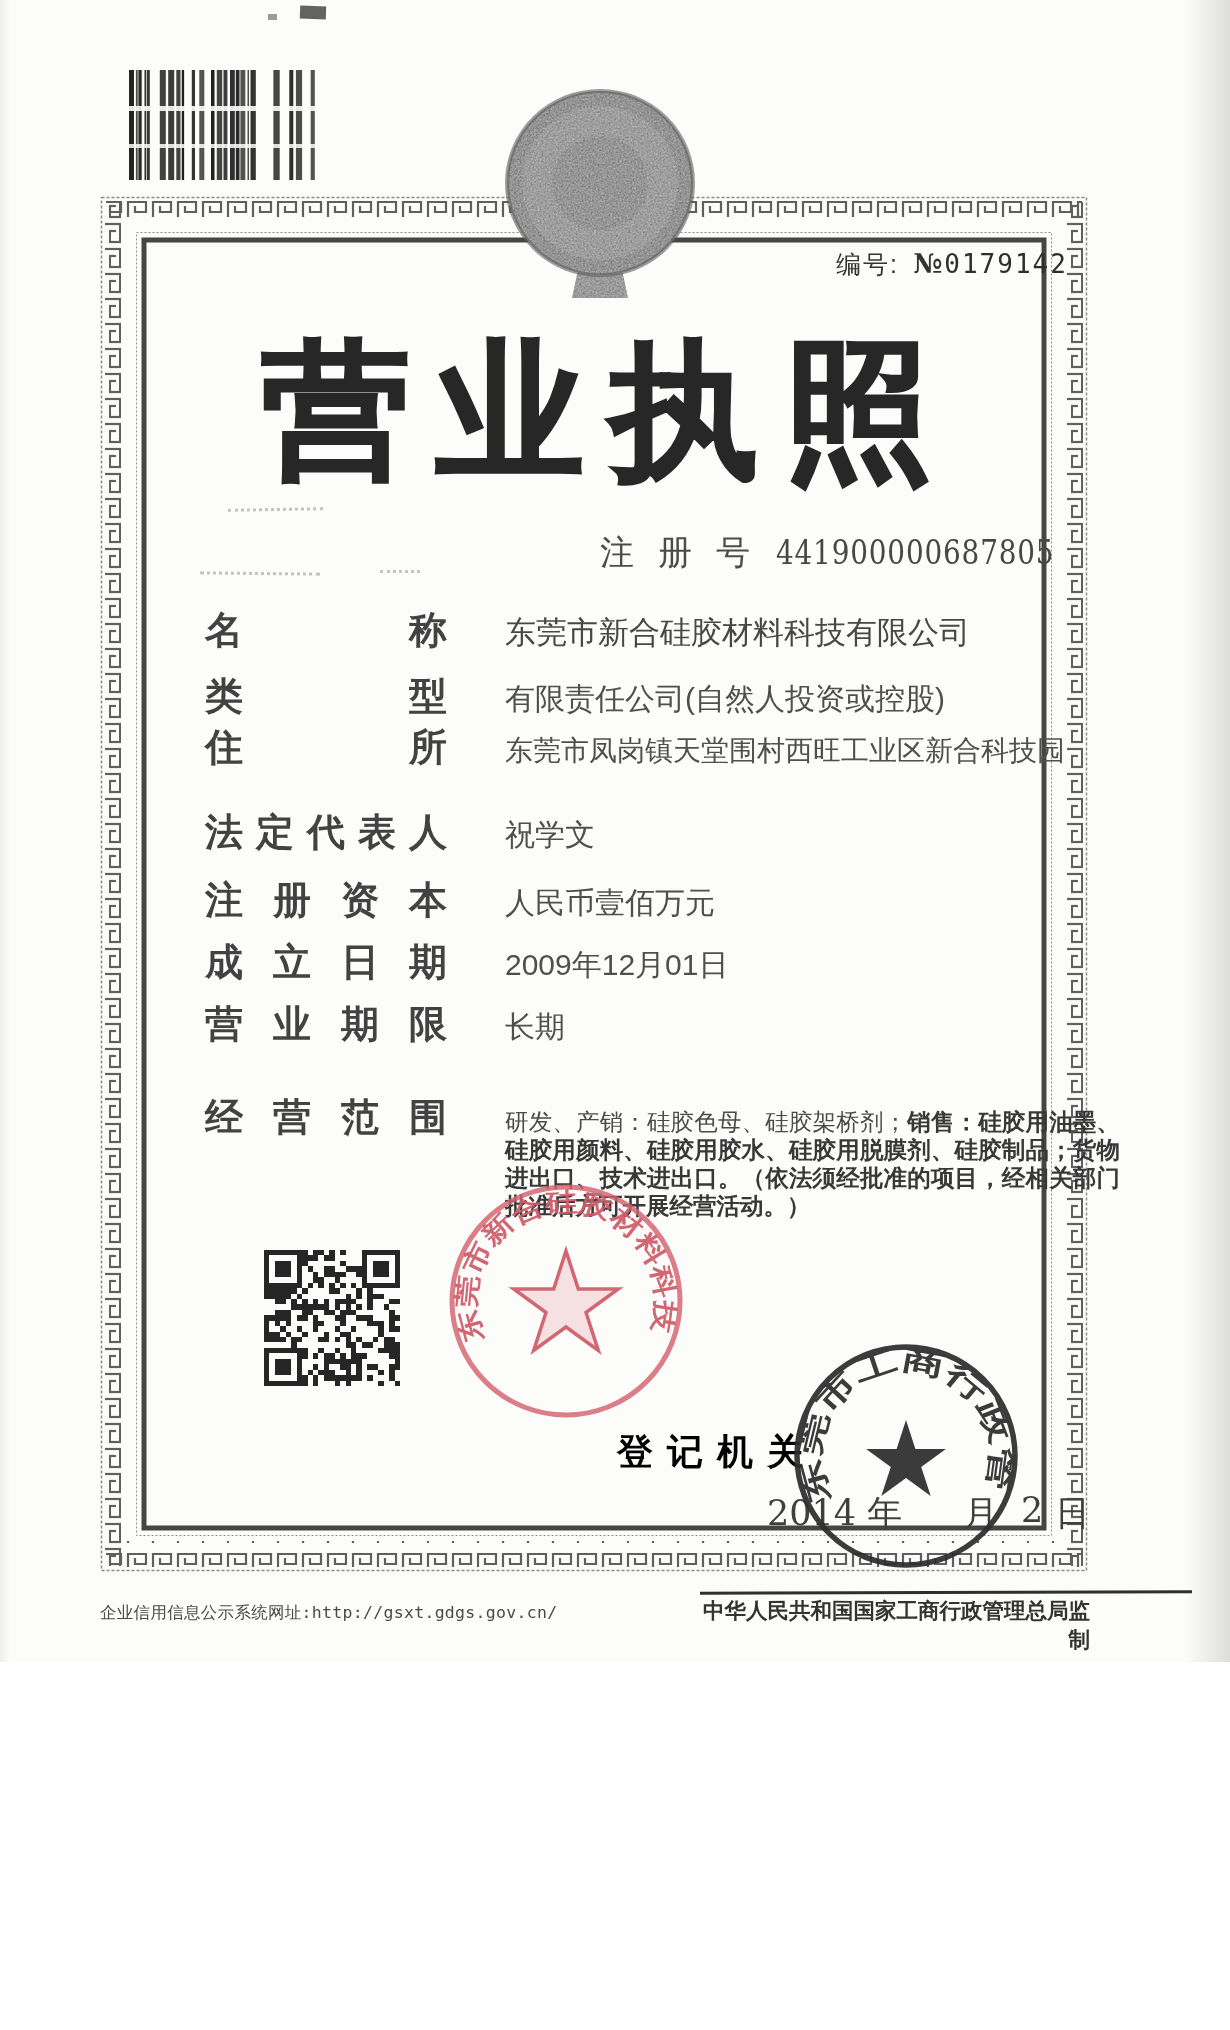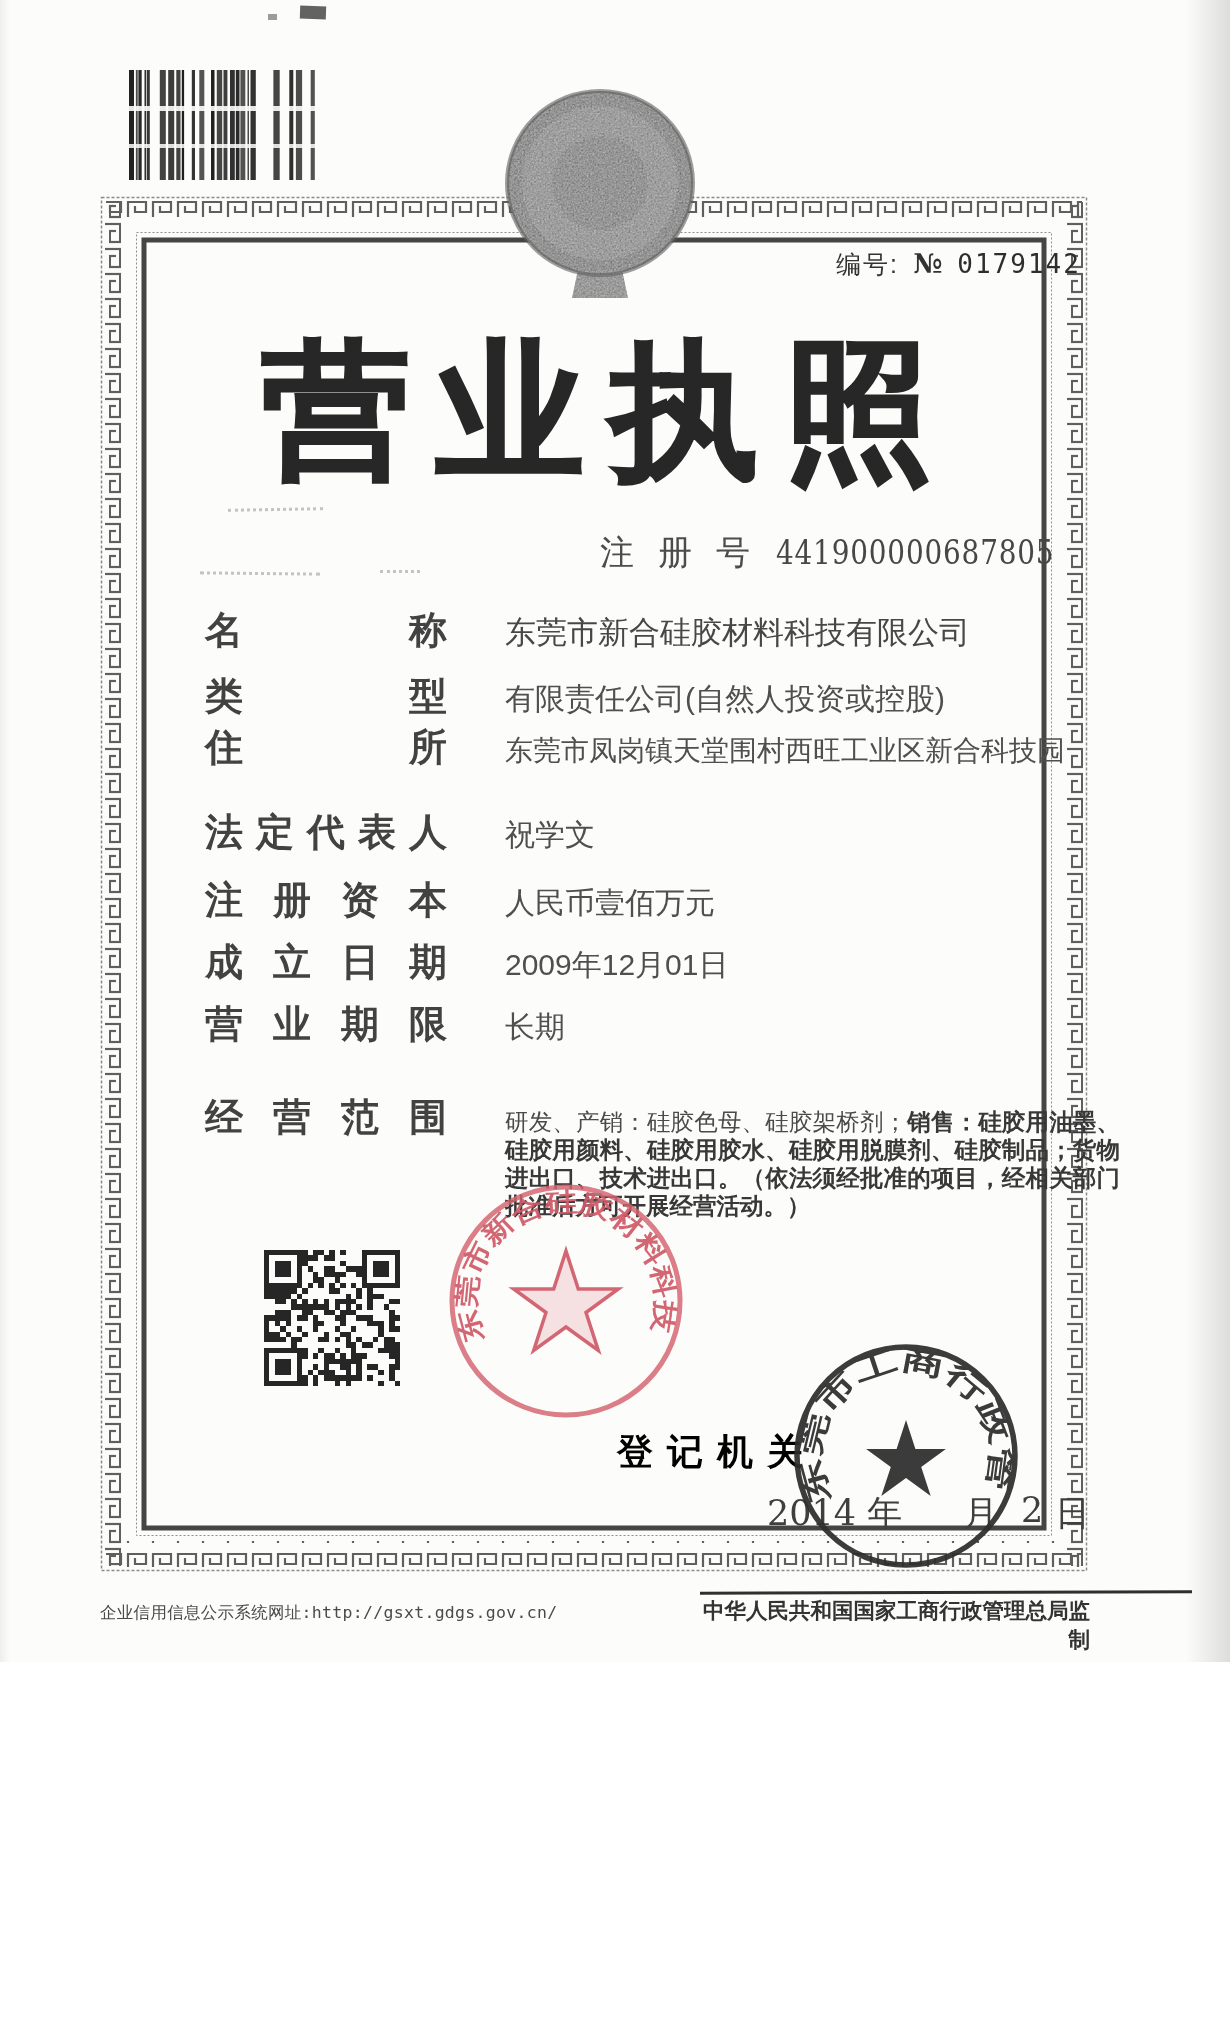--- a/index.html
+++ b/index.html
@@ -14,21 +14,21 @@
     background:linear-gradient(to right,rgba(110,110,110,0),rgba(110,110,110,.22));}
   .edge-shade-left{position:absolute;left:0;top:0;width:10px;height:1662px;
     background:linear-gradient(to right,rgba(120,120,120,.10),rgba(120,120,120,0));}
 
   .abs{position:absolute;}
 
   
   .serial{position:absolute;left:836px;top:248px;white-space:nowrap;color:#333;}
   .serial .lbl{font-size:25px;letter-spacing:2px;}
   .serial .nosym{font-family:"DejaVu Serif",serif;font-weight:bold;font-size:27px;margin-left:14px;}
-  .serial .num{font-family:"DejaVu Sans Mono",monospace;font-size:26px;letter-spacing:2px;margin-left:15px;color:#2e2e2e;}
+  .serial .num{font-family:"DejaVu Sans Mono",monospace;font-size:26px;letter-spacing:2px;margin-left:2px;color:#2e2e2e;}
 
   
   .title{position:absolute;left:0;top:330px;width:1194px;text-align:center;
     font-size:148px;font-weight:900;color:#272727;letter-spacing:26px;text-indent:26px;
     -webkit-text-stroke:2.5px #272727;line-height:1.1;}
 
   
   .regline{position:absolute;left:600px;top:530px;display:flex;align-items:baseline;}
   .regline .rlbl{display:inline-block;width:150px;font-size:34px;color:#4c4c4c;
     text-align:justify;text-align-last:justify;}

